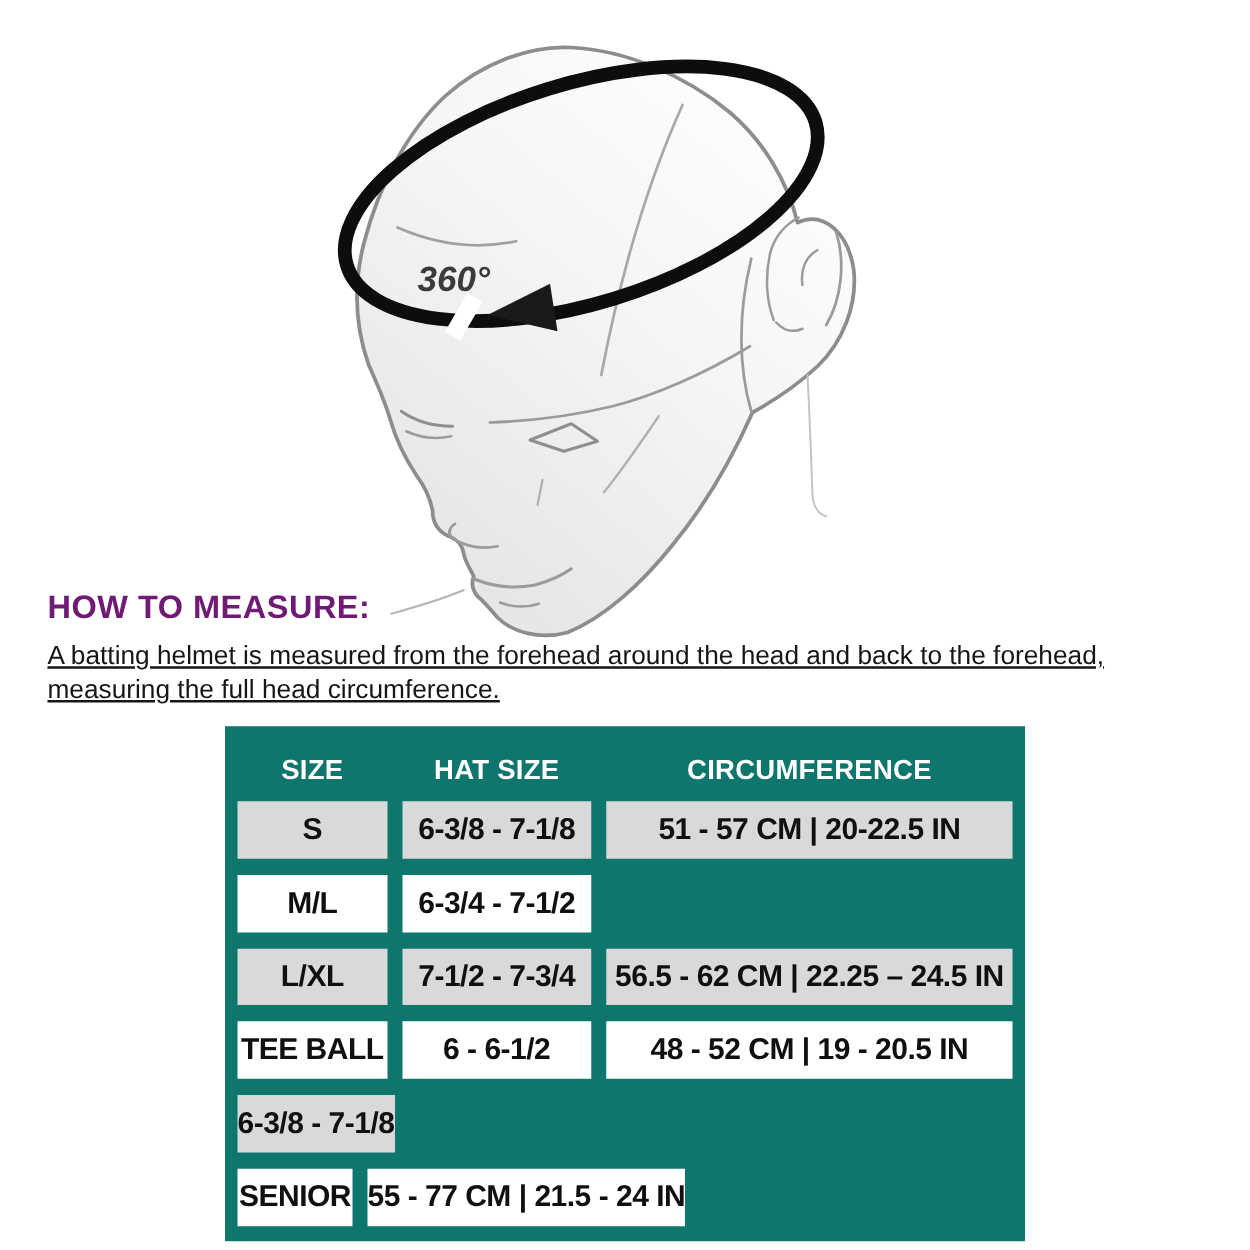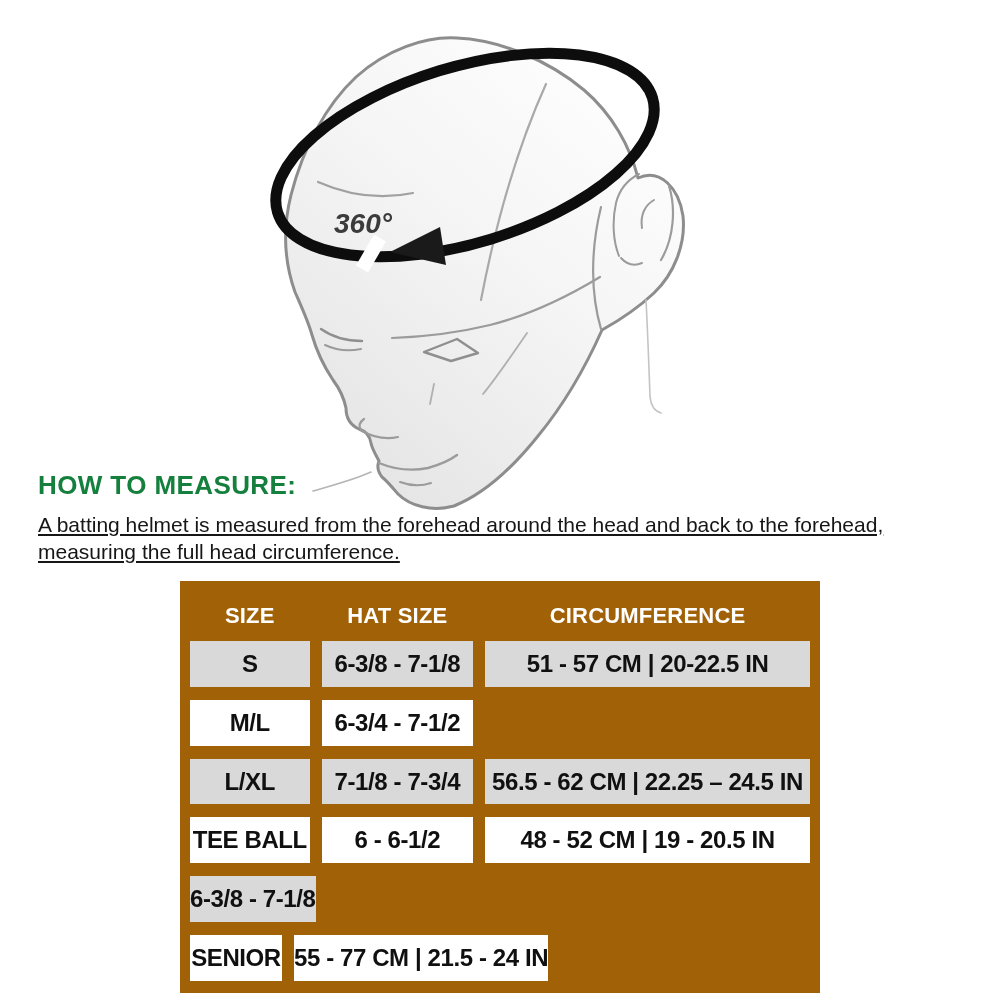--- a/index.html
+++ b/index.html
@@ -8,31 +8,31 @@
     background:#ffffff;font-family:"Liberation Sans", sans-serif;
   }
   .stage{position:absolute;inset:0;}
 
   
   .head-illustration{position:absolute;left:250px;top:0;width:480px;height:520px;}
 
   
   .htm-heading{
     position:absolute;left:38px;top:470px;
-    font-size:26px;font-weight:800;letter-spacing:.4px;color:#15803d;
+    font-size:26px;font-weight:800;letter-spacing:.4px;color:#701a75;
   }
   .htm-desc{
     position:absolute;left:38px;top:511px;width:892px;
     font-size:21px;line-height:27px;color:#161616;text-decoration:underline;
   }
 
   
   .size-table{
     position:absolute;left:180px;top:581px;width:640px;height:412px;
-    background:#a16207;box-sizing:border-box;
+    background:#0f766e;box-sizing:border-box;
     padding:14px 10px 12px 10px;
     display:flex;flex-direction:column;
   }
   .thead,.trow{
     display:grid;grid-template-columns:120fr 152fr 326fr;column-gap:12px;
   }
   .thead{height:42px;align-items:center;margin-bottom:4px;flex:0 0 auto;}
   .th{
     color:#ffffff;font-weight:700;font-size:22px;text-align:center;
     letter-spacing:.2px;white-space:nowrap;
@@ -128,21 +128,21 @@
         <div class="td">51 - 57 CM | 20-22.5 IN</div>
       </div>
 
       <div class="trow">
         <div class="td">M/L</div>
         <div class="td">6-3/4 - 7-1/2</div>
       </div>
 
       <div class="trow shade">
         <div class="td">L/XL</div>
-        <div class="td">7-1/8 - 7-3/4</div>
+        <div class="td">7-1/2 - 7-3/4</div>
         <div class="td">56.5 - 62 CM | 22.25 – 24.5 IN</div>
       </div>
 
       <div class="trow">
         <div class="td">TEE BALL</div>
         <div class="td">6 - 6-1/2</div>
         <div class="td">48 - 52 CM | 19 - 20.5 IN</div>
       </div>
 
       <div class="trow shade">

